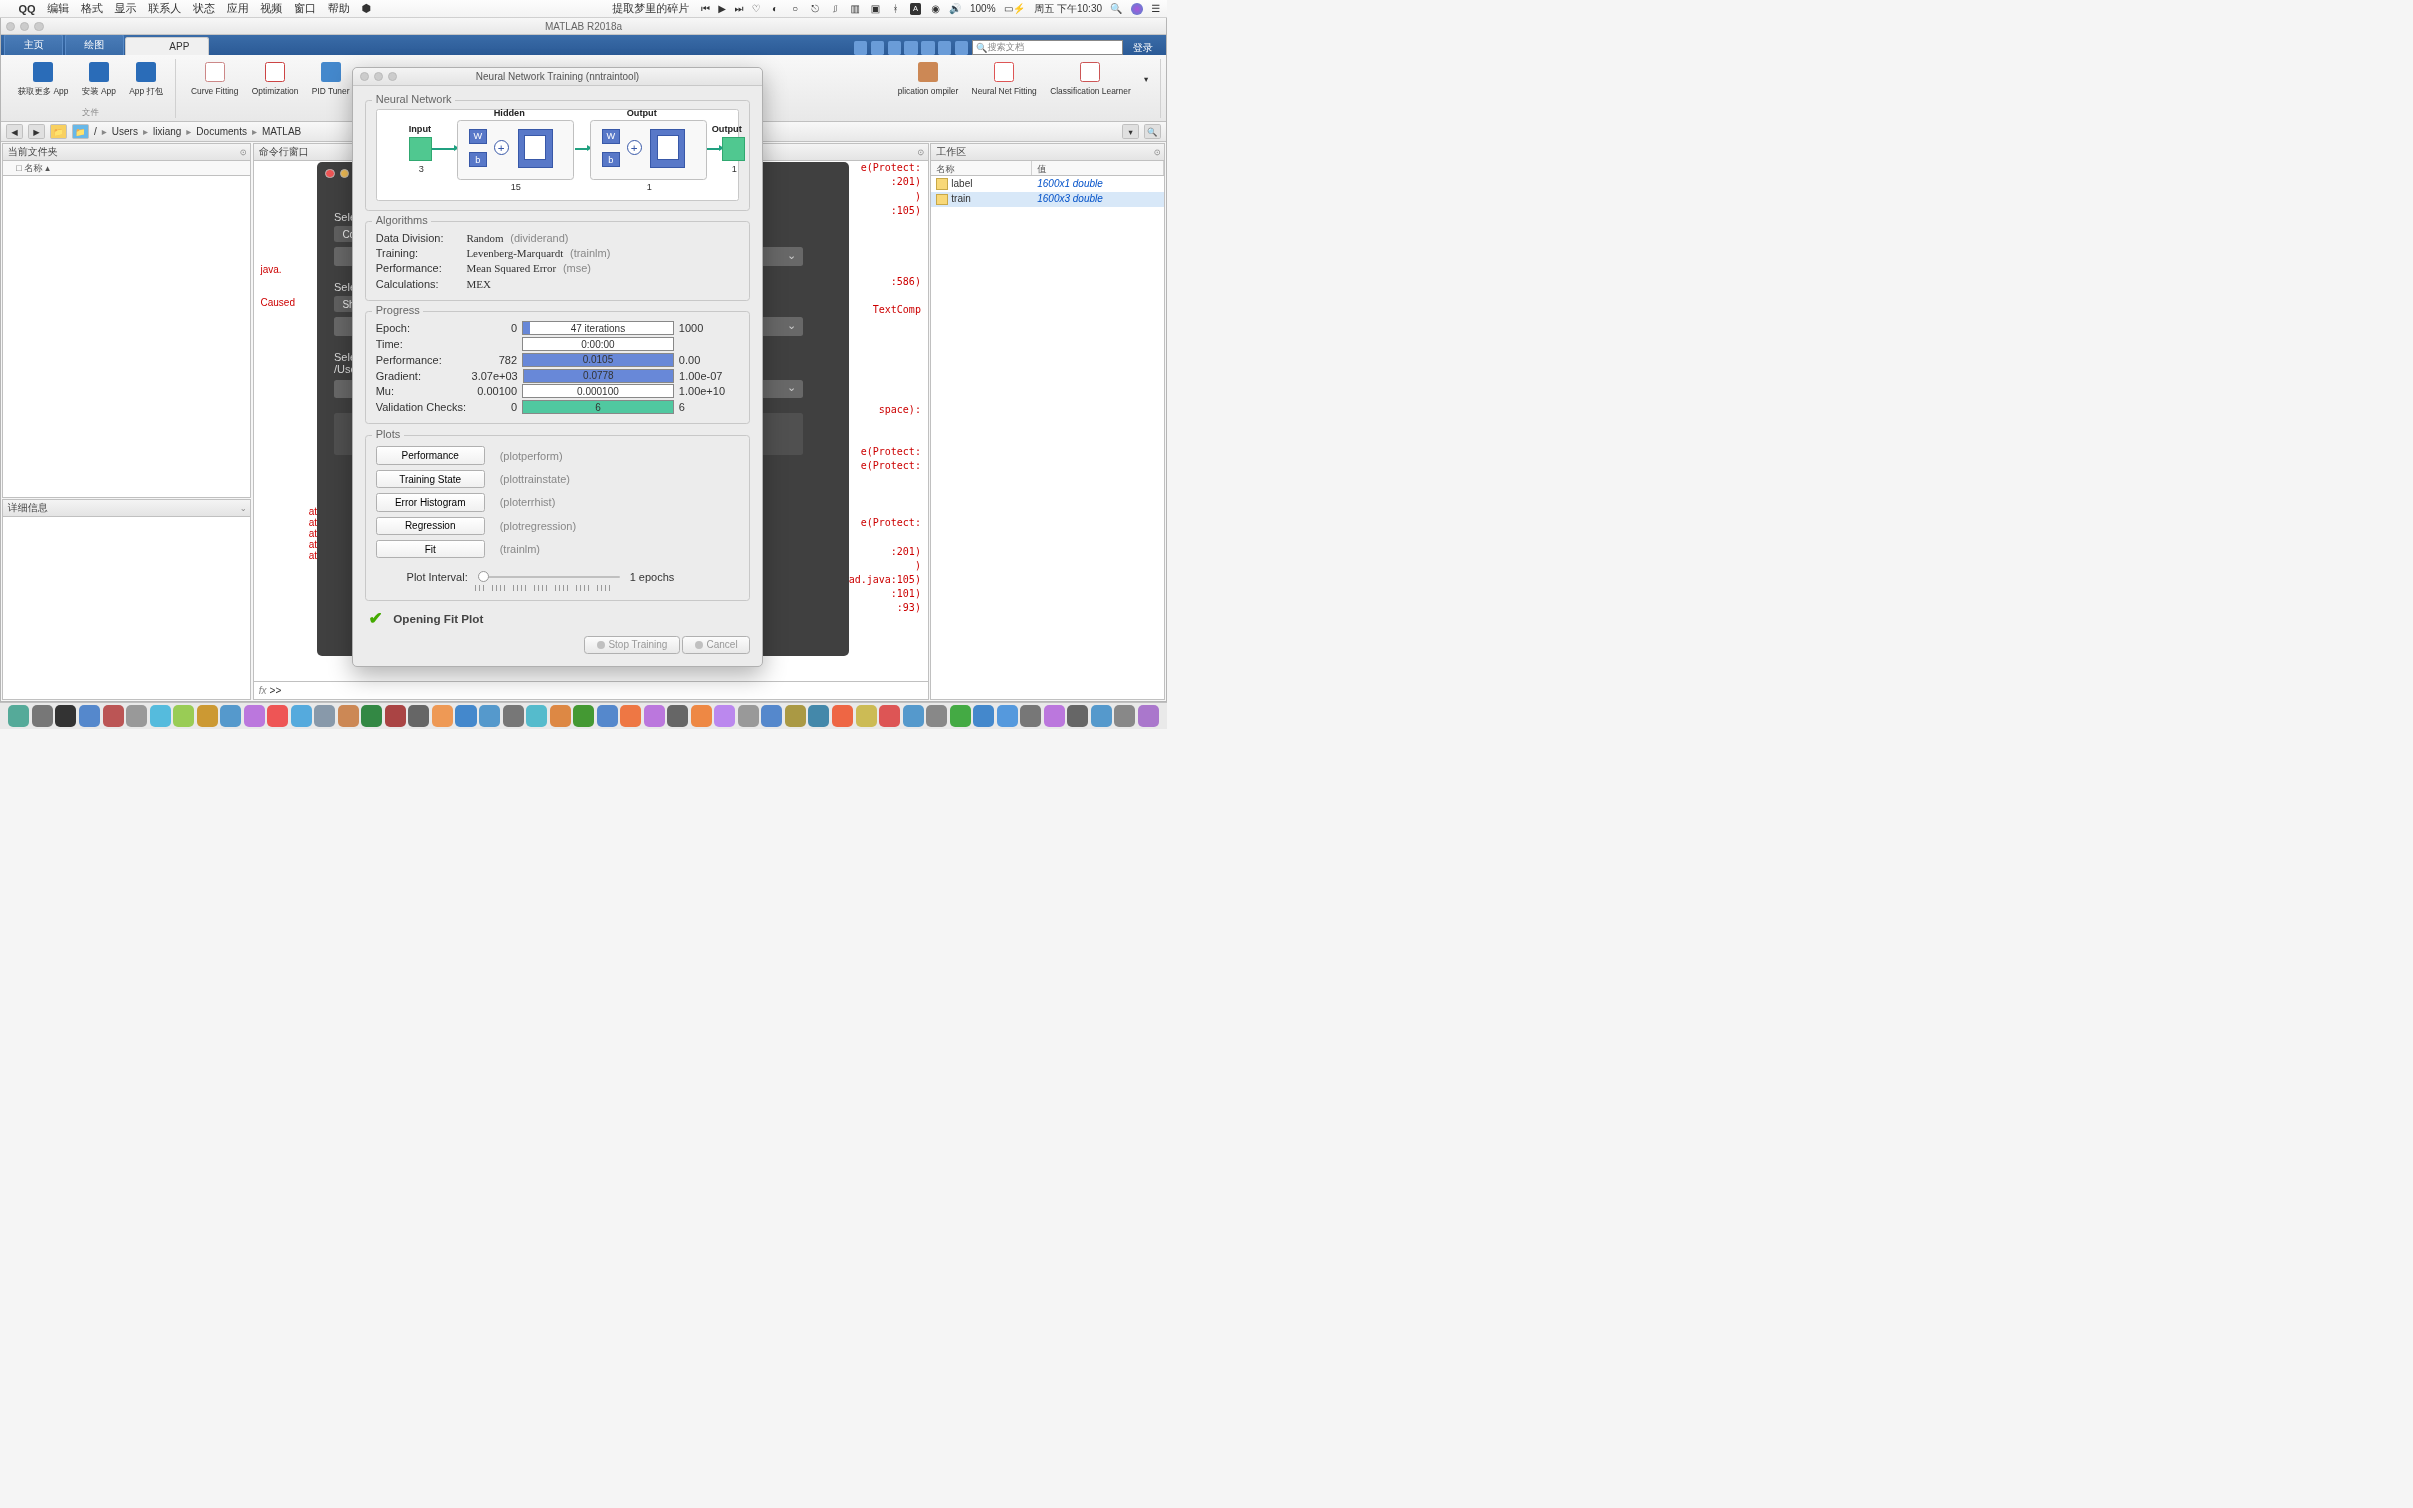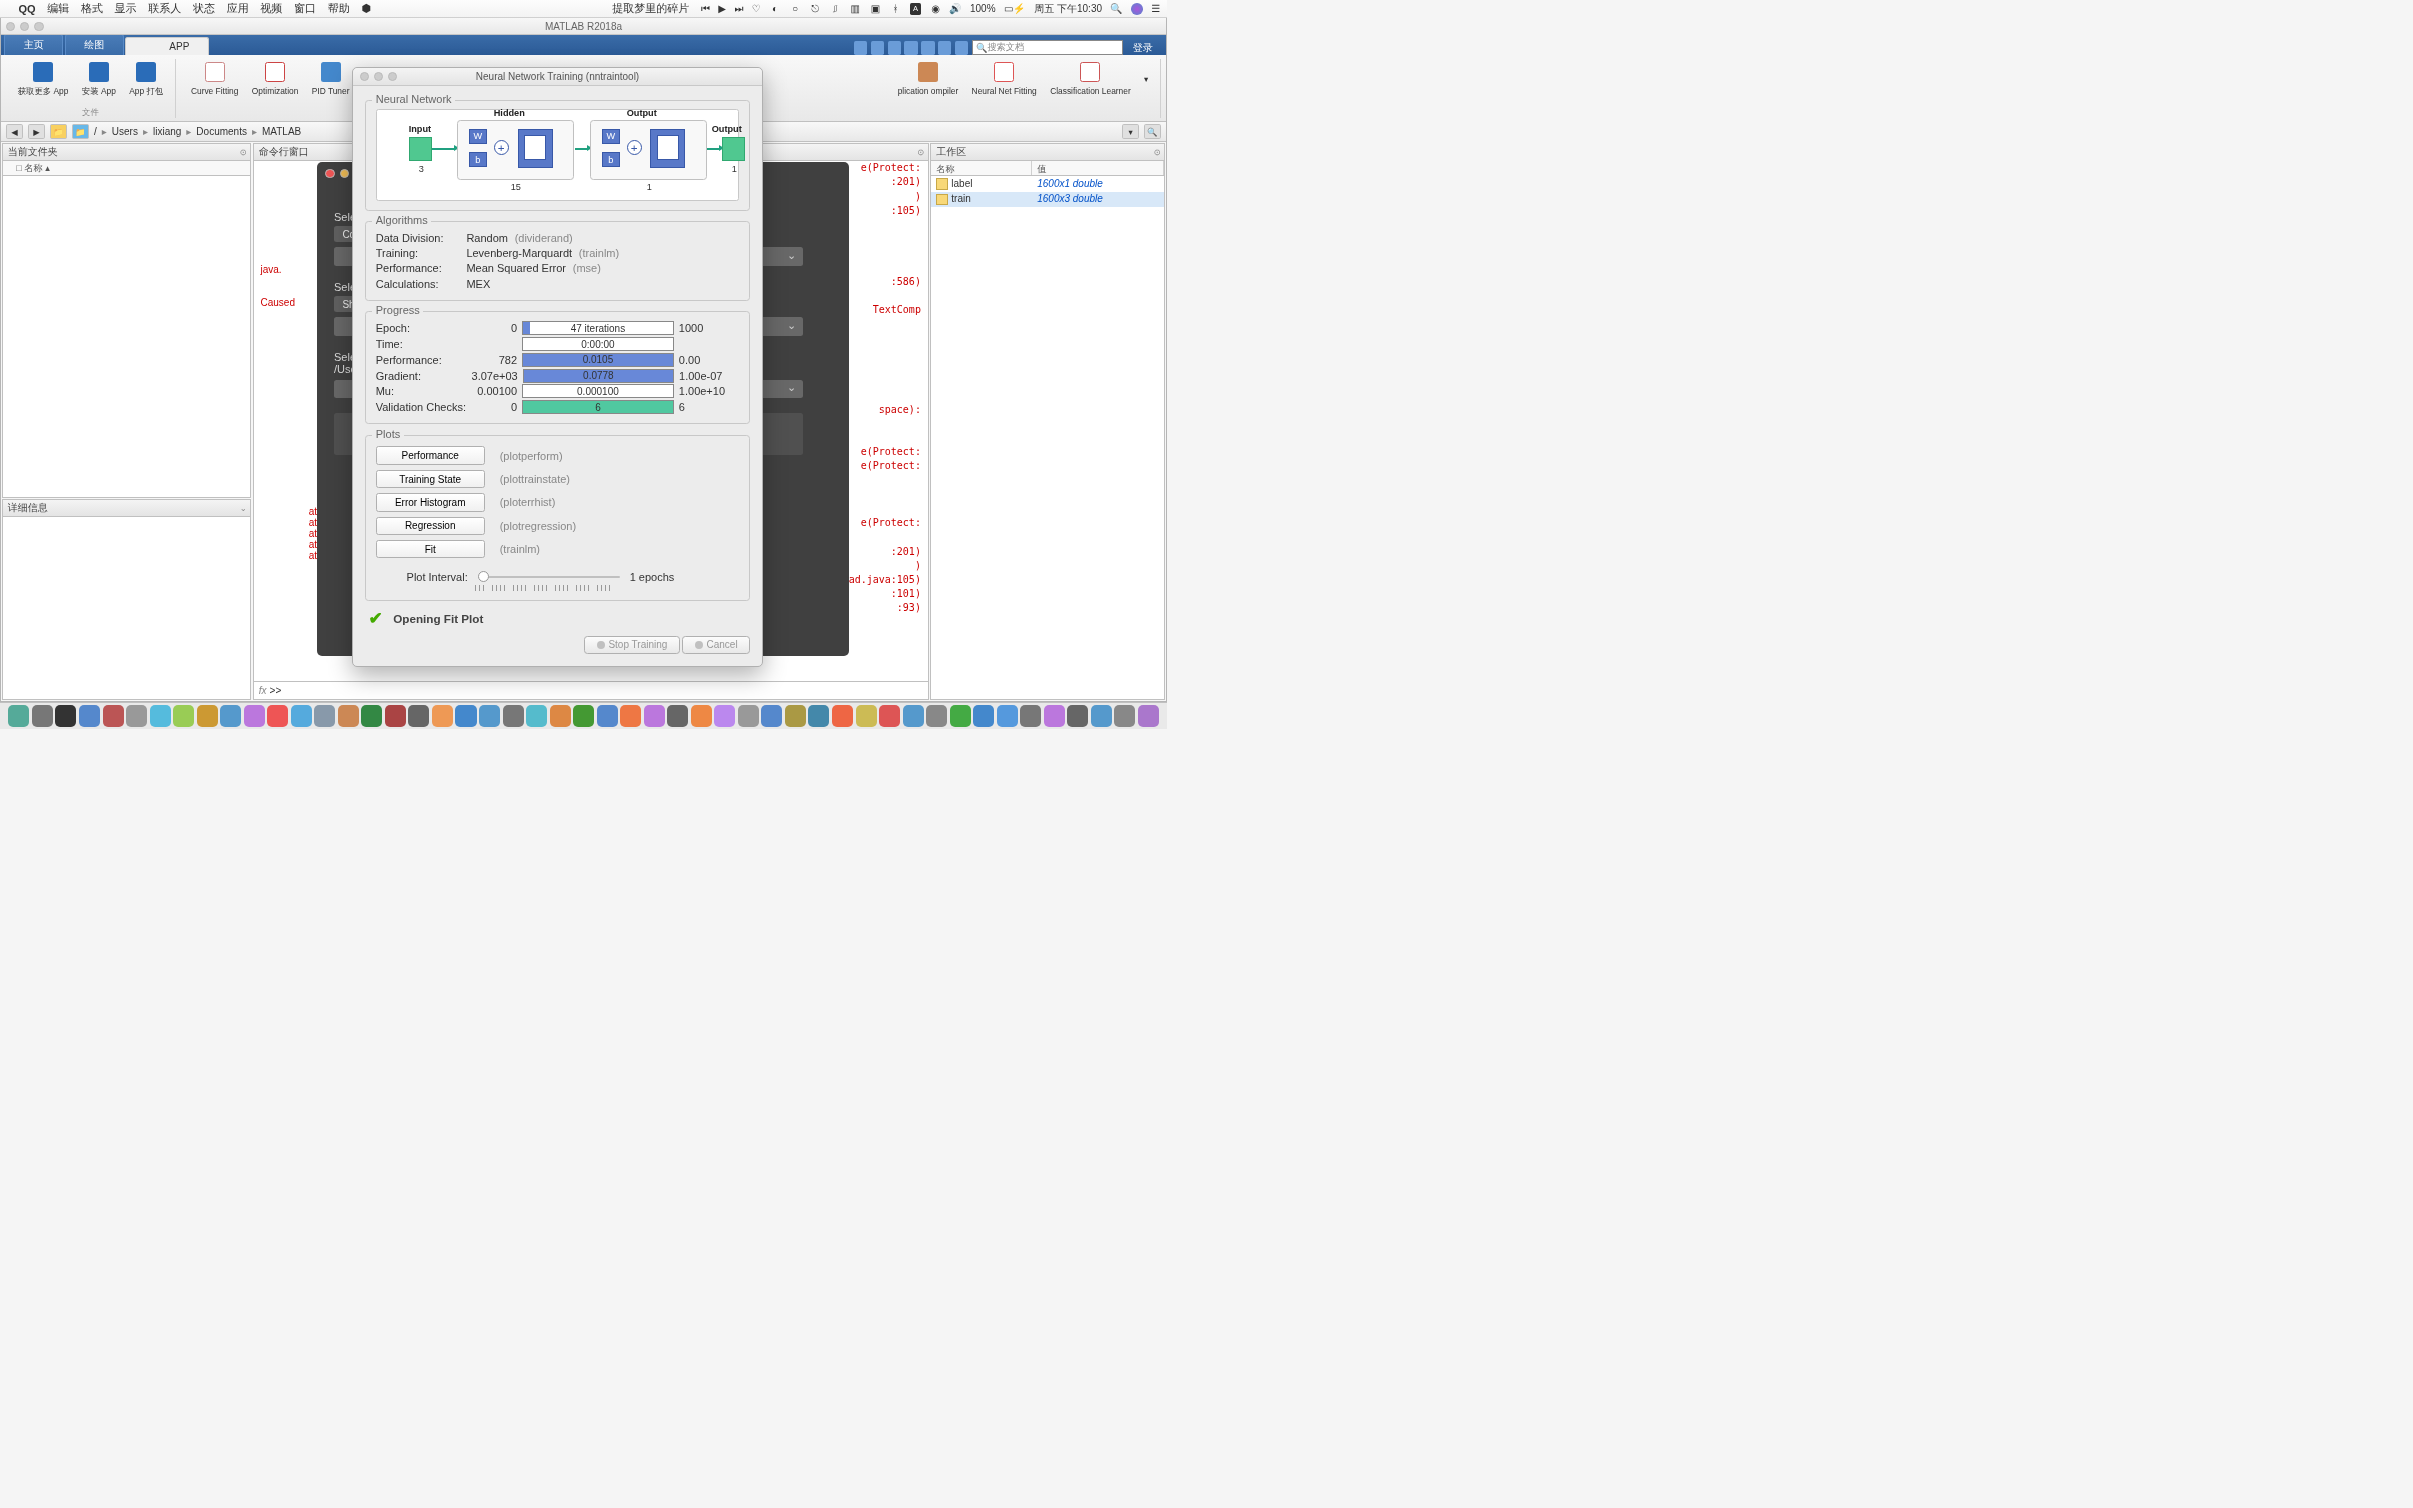--- a/index.html
+++ b/index.html
@@ -83,21 +83,21 @@
 .net-block { position: absolute; background: #5878c8; border: 0.8px solid #3858a8; }
 .net-layer { position: absolute; border: 0.8px solid #c0c0c0; border-radius: 3.4px; background: #f8f8f8; }
 .net-circle { position: absolute; width: 15px; height: 15px; border: 1.7px solid #3858a8; border-radius: 50%; background: #fff; display: flex; align-items: center; justify-content: center; font-size: 11.7px; color: #3858a8; }
 .net-num { position: absolute; font-size: 9.2px; color: #333; }
 .net-line { position: absolute; height: 1.7px; background: #20a080; }
 .net-arrow { position: absolute; width: 0; height: 0; border-top: 3.4px solid transparent; border-bottom: 3.4px solid transparent; border-left: 5px solid #20a080; }
 
 
 .algo-row { display: flex; gap: 6.7px; padding: 1.7px 0; font-size: 11px; }
 .algo-label { width: 84px; color: #333; }
-.algo-val { color: #333; }
+.algo-val { color: #333; font-family: Liberation Serif, serif; }
 .algo-fn { color: #888; }
 
 
 .prog-row { display: flex; align-items: center; gap: 5px; padding: 0.8px 0; font-size: 11px; }
 .prog-label { width: 101px; }
 .prog-start { width: 50px; text-align: right; }
 .prog-bar { width: 168px; height: 14.2px; border: 0.8px solid #888; background: #fff; position: relative; display: flex; align-items: center; justify-content: center; font-size: 10px; }
 .prog-fill { position: absolute; left: 0; top: 0; bottom: 0; background: #6888d8; }
 .prog-fill.green { background: #50c8a0; }
 .prog-text { position: relative; z-index: 1; }

